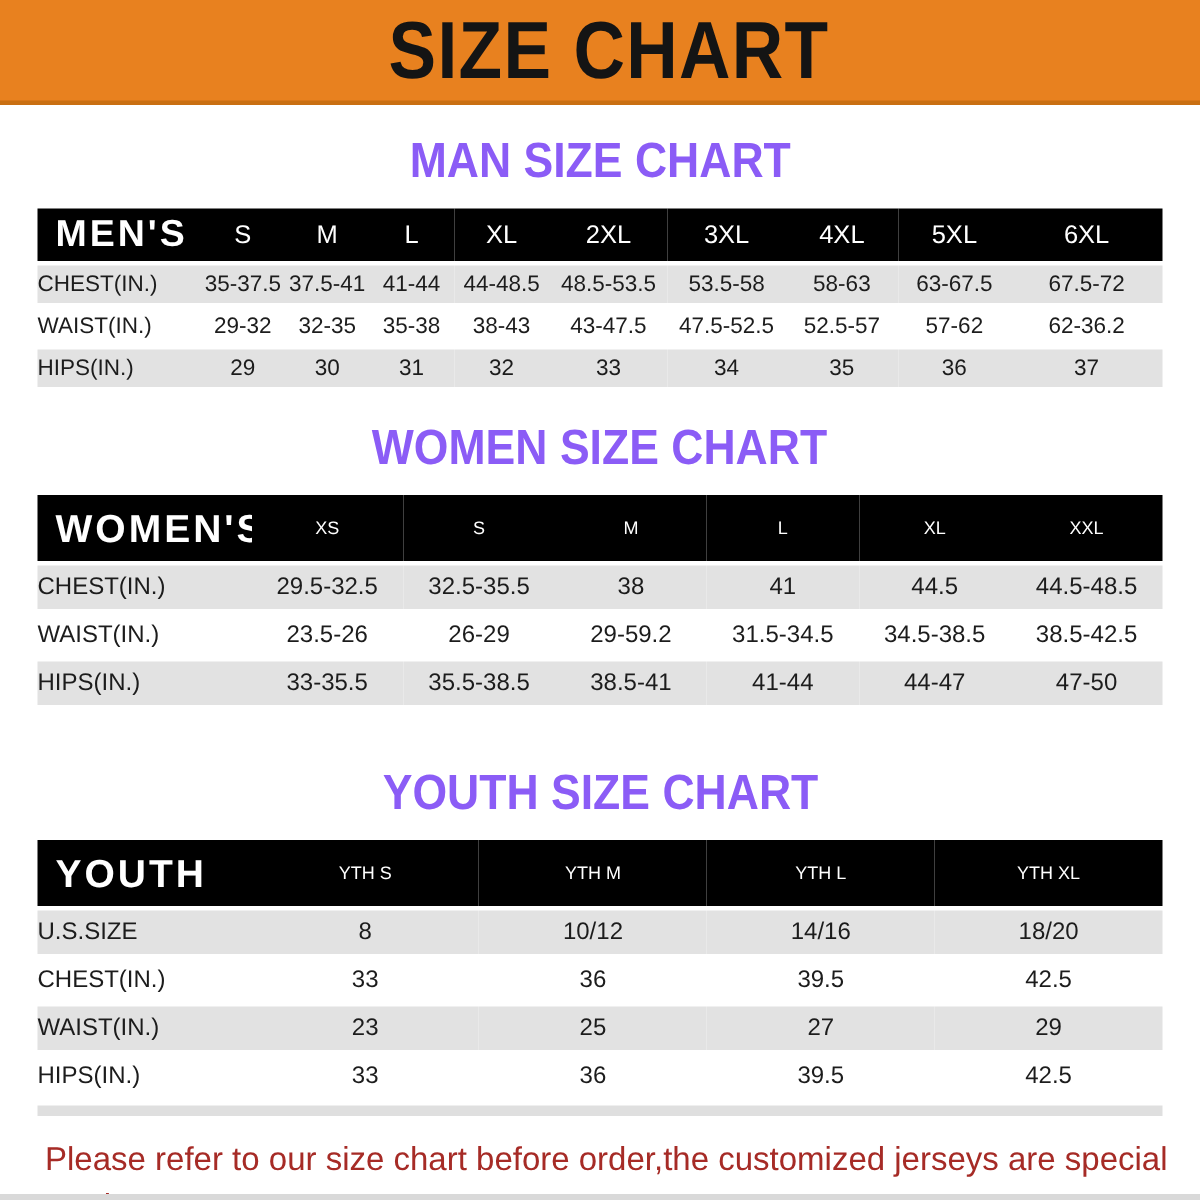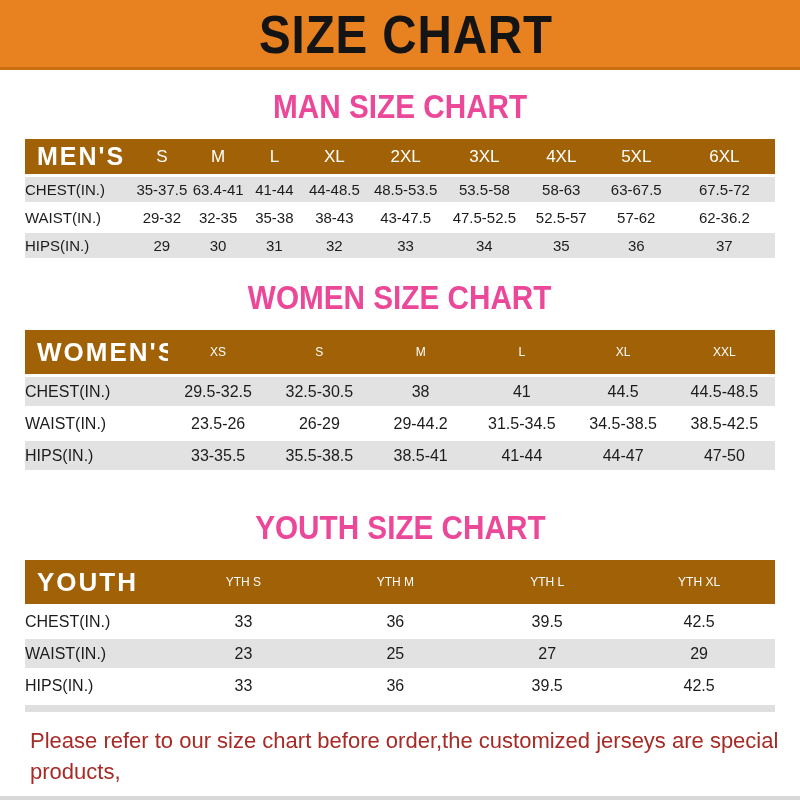--- a/index.html
+++ b/index.html
@@ -20,36 +20,36 @@
   }
   .banner h1 {
     font-size:54px; font-weight:bold; color:#141414;
     letter-spacing:1px; line-height:1;
     transform:scaleX(0.88); transform-origin:center;
     white-space:nowrap;
   }
   
   .section-title {
     text-align:center;
-    font-size:33px; font-weight:bold; color:#ec4899;
+    font-size:33px; font-weight:bold; color:#8b5cf6;
     line-height:1;
     margin:20px auto 13px auto;
   }
   .section-title > span { display:inline-block; transform:scaleX(0.9); white-space:nowrap; }
   .title-youth { margin-top:38px; }
   
   .tbl-wrap { margin:0 25px; }
   table {
     width:100%;
     table-layout:fixed;
     border-collapse:separate;
     border-spacing:0 3px;
   }
   thead th {
-    background:#a16207; color:#ffffff;
+    background:#000000; color:#ffffff;
     font-weight:normal; text-align:center;
     white-space:nowrap; overflow:hidden;
   }
   thead th.corner {
     font-weight:bold; text-align:left; padding-left:12px;
     letter-spacing:2px;
   }
   tbody th.rowlabel { font-weight:normal; text-align:left; white-space:nowrap; }
   tbody td { text-align:center; white-space:nowrap; }
   tr.alt th.rowlabel, tr.alt td { background:#E2E2E2; }
@@ -112,21 +112,21 @@
           <th>3XL</th>
           <th>4XL</th>
           <th>5XL</th>
           <th>6XL</th>
         </tr>
       </thead>
       <tbody>
         <tr class="alt">
           <th class="rowlabel">CHEST(IN.)</th>
           <td>35-37.5</td>
-          <td>63.4-41</td>
+          <td>37.5-41</td>
           <td>41-44</td>
           <td>44-48.5</td>
           <td>48.5-53.5</td>
           <td>53.5-58</td>
           <td>58-63</td>
           <td>63-67.5</td>
           <td>67.5-72</td>
         </tr>
         <tr>
           <th class="rowlabel">WAIST(IN.)</th>
@@ -178,31 +178,31 @@
           <th>M</th>
           <th>L</th>
           <th>XL</th>
           <th>XXL</th>
         </tr>
       </thead>
       <tbody>
         <tr class="alt">
           <th class="rowlabel">CHEST(IN.)</th>
           <td>29.5-32.5</td>
-          <td>32.5-30.5</td>
+          <td>32.5-35.5</td>
           <td>38</td>
           <td>41</td>
           <td>44.5</td>
           <td>44.5-48.5</td>
         </tr>
         <tr>
           <th class="rowlabel">WAIST(IN.)</th>
           <td>23.5-26</td>
           <td>26-29</td>
-          <td>29-44.2</td>
+          <td>29-59.2</td>
           <td>31.5-34.5</td>
           <td>34.5-38.5</td>
           <td>38.5-42.5</td>
         </tr>
         <tr class="alt">
           <th class="rowlabel">HIPS(IN.)</th>
           <td>33-35.5</td>
           <td>35.5-38.5</td>
           <td>38.5-41</td>
           <td>41-44</td>
@@ -228,20 +228,27 @@
       <thead>
         <tr>
           <th class="corner">YOUTH</th>
           <th>YTH S</th>
           <th>YTH M</th>
           <th>YTH L</th>
           <th>YTH XL</th>
         </tr>
       </thead>
       <tbody>
+        <tr class="alt">
+          <th class="rowlabel">U.S.SIZE</th>
+          <td>8</td>
+          <td>10/12</td>
+          <td>14/16</td>
+          <td>18/20</td>
+        </tr>
         <tr>
           <th class="rowlabel">CHEST(IN.)</th>
           <td>33</td>
           <td>36</td>
           <td>39.5</td>
           <td>42.5</td>
         </tr>
         <tr class="alt">
           <th class="rowlabel">WAIST(IN.)</th>
           <td>23</td>

